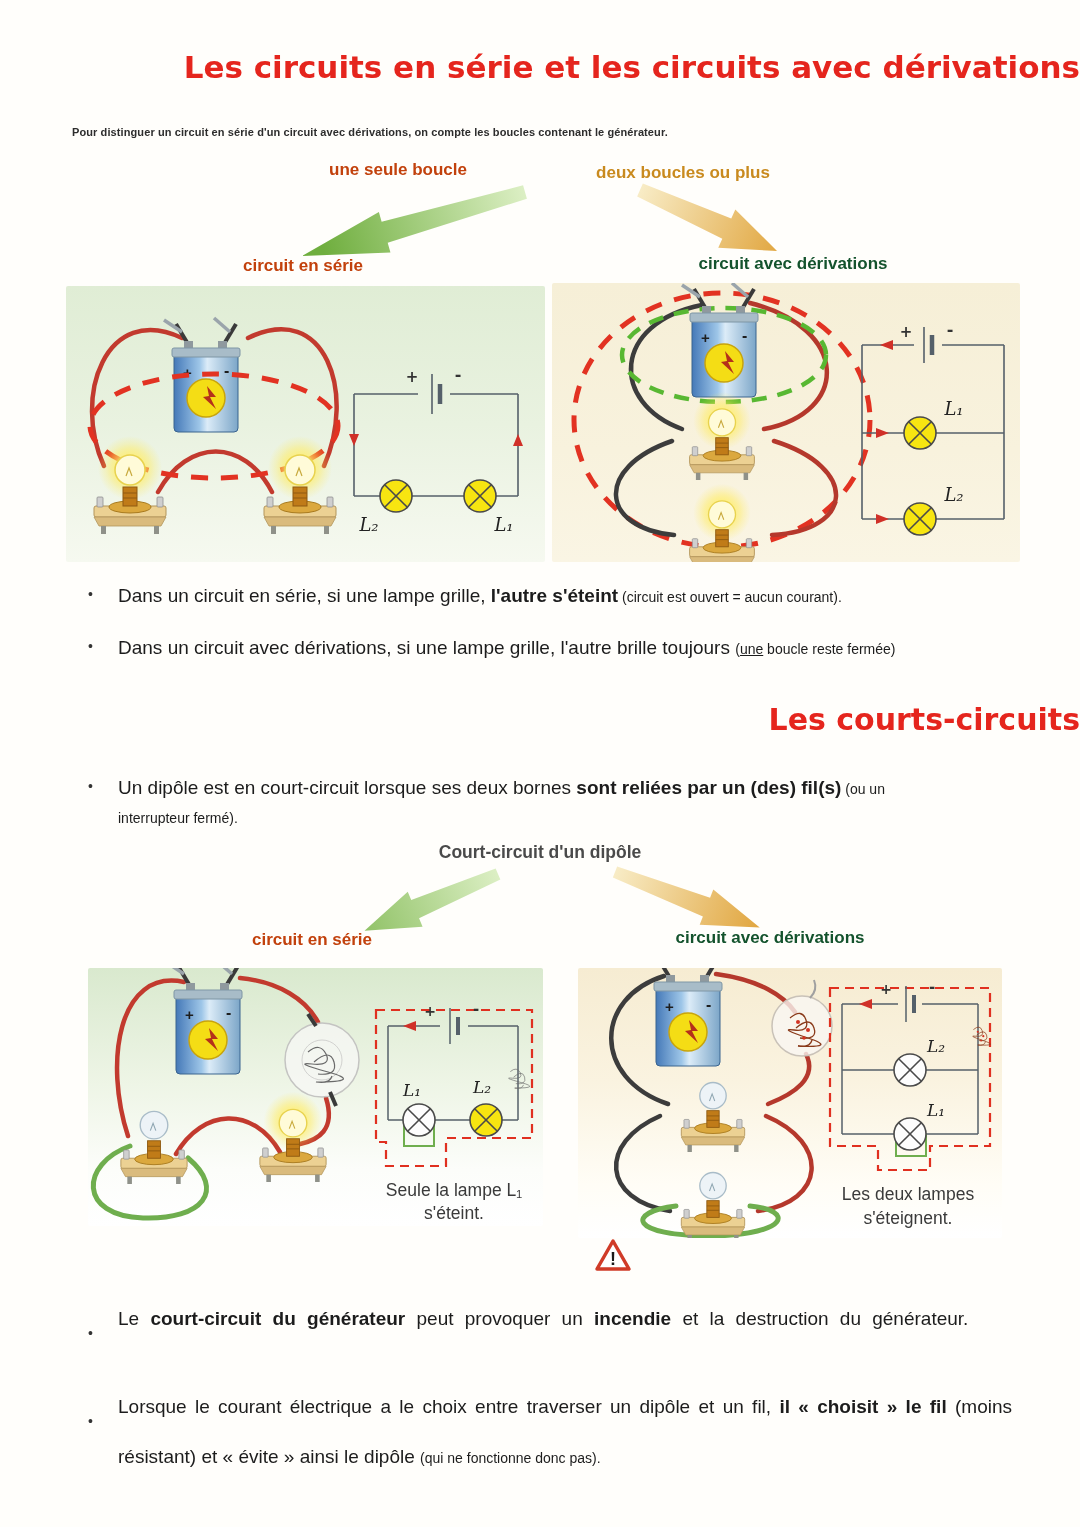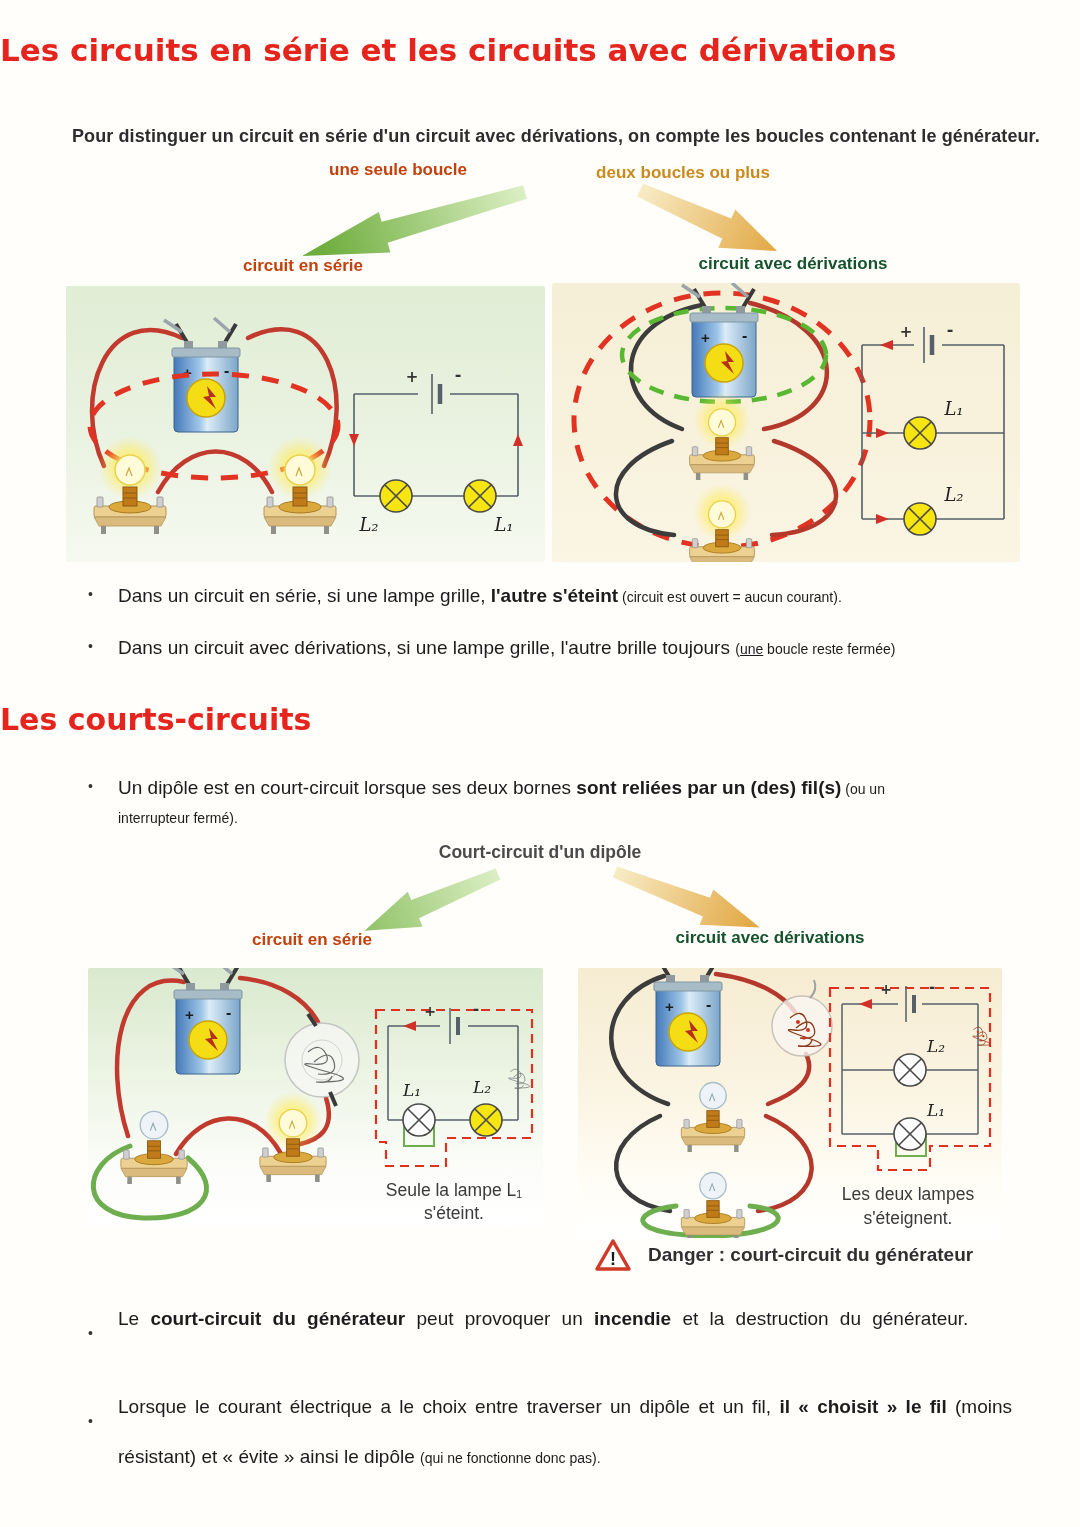--- a/index.html
+++ b/index.html
@@ -3,32 +3,32 @@
 <meta charset="utf-8">
 <style>
   html,body{margin:0;padding:0;}
   body{
     width:1080px;height:1527px;position:relative;
     background:#fffefb;overflow:hidden;
     font-family:"Liberation Sans",sans-serif;color:#1c1c1c;
   }
   .abs{position:absolute;}
   .h1{
-    left:0;top:32px;width:100%;text-align:left;
+    left:0;top:49px;width:100%;text-align:right;
     font-family:"DejaVu Sans",sans-serif;font-weight:700;
     font-size:31px;color:#e5251d;letter-spacing:0px;
   }
   .h2{
-    left:0;top:702px;width:100%;text-align:left;
+    left:0;top:702px;width:100%;text-align:right;
     font-family:"DejaVu Sans",sans-serif;font-weight:700;
     font-size:30px;color:#e5251d;
   }
   .intro{
     left:72px;top:126px;width:945px;
-    font-size:18px;font-weight:700;color:#2d2d2d;
+    font-size:11px;font-weight:700;color:#2d2d2d;
     white-space:nowrap;letter-spacing:0.1px;
   }
   .flowlbl{font-size:17px;font-weight:700;text-align:center;}
   .green{color:#c2410c;}
   .orange{color:#c98a1e;}
   .brown{color:#14532d;}
   .panel{position:absolute;border-radius:2px;}
   .panelA{left:66px;top:286px;width:479px;height:276px;
     background:linear-gradient(180deg,#e0edd5 0%,#e9f2e0 50%,#f6f9f0 100%);}
   .panelB{left:552px;top:283px;width:468px;height:279px;
@@ -352,21 +352,20 @@
   <text x="330" y="232" class="cap" text-anchor="middle">Les deux lampes</text>
   <text x="330" y="256" class="cap" text-anchor="middle">s'éteignent.</text>
 </svg>
 </div>
 
 <div class="abs danger-row">
   <svg width="38" height="34" viewBox="0 0 38 34">
     <polygon points="19,3 35,31 3,31" fill="#ffffff" stroke="#d03b28" stroke-width="3.5" stroke-linejoin="round"></polygon>
     <text x="19" y="27" font-size="18" font-weight="bold" fill="#1a1a1a" text-anchor="middle">!</text>
   </svg>
-  <span class="danger-text">Danger : court-circuit du générateur</span>
 </div>
 
 <div class="bullet just" style="top:1294px;width:905px;word-spacing:6px;">
   <span class="dot" style="top:14px;">•</span>
   <span class="bt"><span>Le </span><b>court-circuit du générateur</b><span> peut provoquer un </span><b>incendie</b><span> et la destruction du générateur.</span></span>
 </div>
 <div class="bullet just" style="top:1382px;width:940px;">
   <span class="dot" style="top:14px;">•</span>
   <span class="bt"><span>Lorsque le courant électrique a le choix entre traverser un dipôle et un fil, </span><b>il « choisit » le fil</b><span> (moins résistant) et « évite » ainsi le dipôle </span><span class="sm">(qui ne fonctionne donc pas).</span></span>
 </div>

